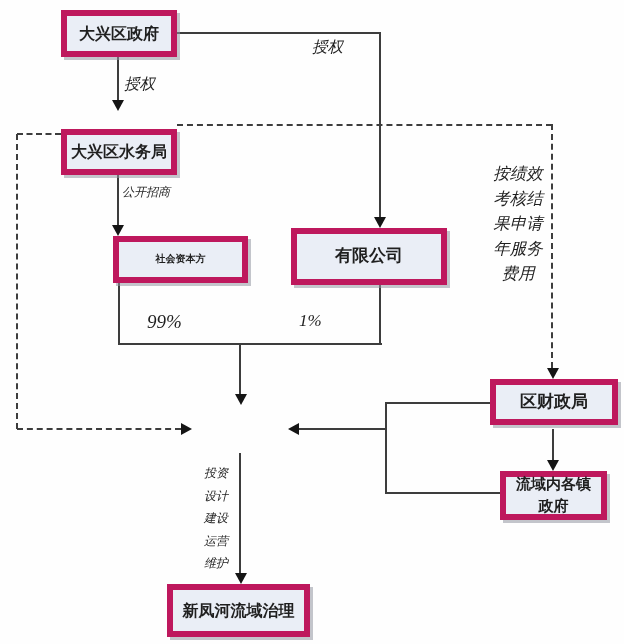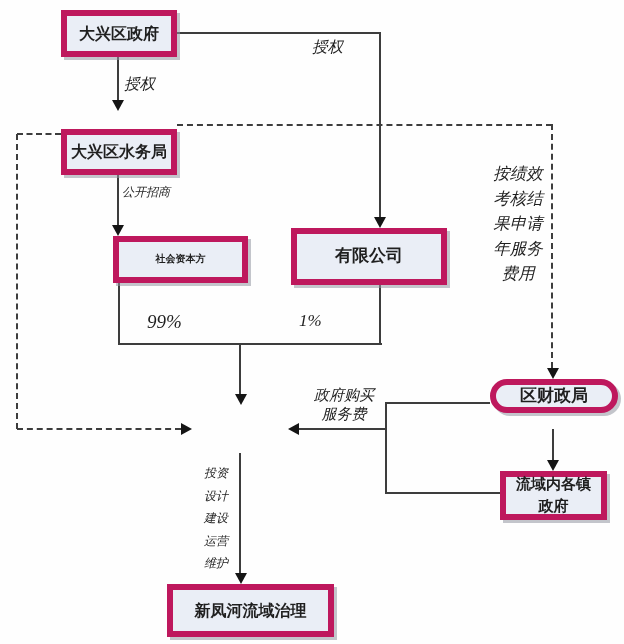--- a/index.html
+++ b/index.html
@@ -65,50 +65,46 @@
   </div>
   <div class="node" style="left:61px;top:129px;width:116px;height:46px;font-size:16px;">
     <span>大兴区水务局</span>
   </div>
   <div class="node" style="left:69px;top:236px;width:135px;height:47px;font-size:10px;margin-left:44px;">
     <span>社会资本方</span>
   </div>
   <div class="node" style="left:291px;top:228px;width:156px;height:57px;font-size:17px;">
     <span>有限公司</span>
   </div>
-  <div class="node" style="left:490px;top:379px;width:128px;height:34px;font-size:17px;border-radius:17px;">
+  <div class="node" style="left:490px;top:379px;width:128px;height:46px;font-size:17px;">
     <span>区财政局</span>
   </div>
   <div class="node" style="left:500px;top:471px;width:107px;height:49px;font-size:15px;">
     <span>流域内各镇</span>
     <span>政府</span>
   </div>
-  <div class="node" style="left:167px;top:584px;width:167px;height:53px;font-size:16px;">
+  <div class="node" style="left:167px;top:584px;width:143px;height:53px;font-size:16px;">
     <span>新凤河流域治理</span>
   </div>
 
   <div class="lbl" style="left:124px;top:74px;font-size:15.5px;">授权</div>
   <div class="lbl" style="left:312px;top:37px;font-size:15.5px;">授权</div>
   <div class="lbl" style="left:122px;top:184px;font-size:12px;">公开招商</div>
   <div class="lbl" style="left:147px;top:311px;font-size:19px;">99%</div>
   <div class="lbl" style="left:299px;top:311px;font-size:17px;">1%</div>
 
 
   <div class="lbl" style="left:487px;top:161px;width:62px;font-size:16.5px;line-height:25px;text-align:center;">
     <div>按绩效</div>
     <div>考核结</div>
     <div>果申请</div>
     <div>年服务</div>
     <div>费用</div>
   </div>
 
-  <div class="lbl" style="left:309px;top:386px;width:70px;font-size:15px;line-height:19px;text-align:center;">
-    <div>政府购买</div>
-    <div>服务费</div>
-  </div>
 
   <div class="lbl" style="left:204px;top:462px;font-size:12px;line-height:22.5px;text-align:left;">
     <div>投资</div>
     <div>设计</div>
     <div>建设</div>
     <div>运营</div>
     <div>维护</div>
   </div>
 
 </div>

